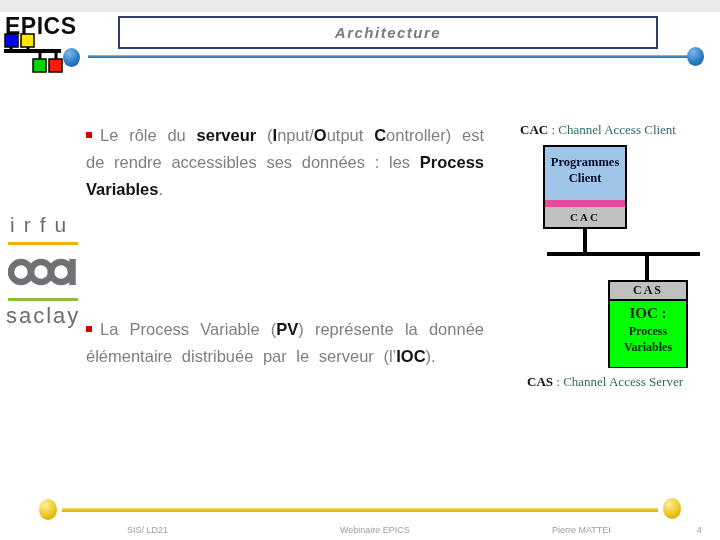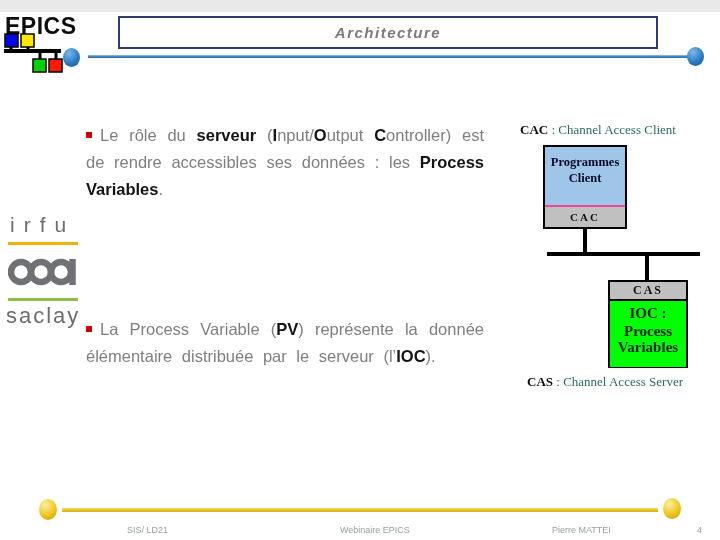--- a/index.html
+++ b/index.html
@@ -65,21 +65,21 @@
   .defn-term  { font-weight:bold; color:#101010; }
   .defn-rest  { color:#2d6a63; }
   .cac-defn { left:520px; top:110px; }
   .cas-defn { left:527px; top:362px; }
 
   .client-box {
     position:absolute; left:543px; top:133px; width:84px; height:84px;
     border:2px solid #000; font-family:"Liberation Serif", serif;
   }
   .client-top {
-    height:60px; background:#9fc5e8; border-bottom:2px solid #ec4899;
+    height:60px; background:#9fc5e8; border-bottom:7px solid #ec4899;
     display:flex; align-items:flex-start; justify-content:center;
     text-align:center; font-weight:bold; font-size:12.5px; color:#0a0a28;
     line-height:16px; padding-top:7px;
   }
   .client-strip {
     height:20px; background:#c0c0c0; display:flex; align-items:center;
     justify-content:center; font-weight:bold; font-size:11px; color:#101010;
     letter-spacing:2px;
   }
   .conn { position:absolute; background:#000; }
@@ -94,21 +94,21 @@
   .cas-strip {
     height:19px; background:#c0c0c0; border-bottom:2px solid #000;
     display:flex; align-items:center; justify-content:center;
     font-weight:bold; font-size:12px; color:#101010; letter-spacing:2px;
   }
   .cas-body {
     height:66px; background:#00ff00; text-align:center; font-weight:bold;
     color:#0d1f0d; padding-top:3px;
   }
   .cas-body .l1 { font-size:15px; line-height:19px; }
-  .cas-body .l2, .cas-body .l3 { font-size:15px; line-height:16px; }
+  .cas-body .l2, .cas-body .l3 { font-size:12px; line-height:16px; }
 
   
   .rule-gold {
     position:absolute; left:62px; top:496px; width:596px; height:4px;
     background:linear-gradient(to bottom,#f6e06a,#e0b516 70%);
   }
   .sphere-gold {
     position:absolute; width:18px; height:21px; border-radius:50%;
     background:radial-gradient(circle at 35% 28%, #fdf0a0, #efc51f 55%, #c79a00);
   }

